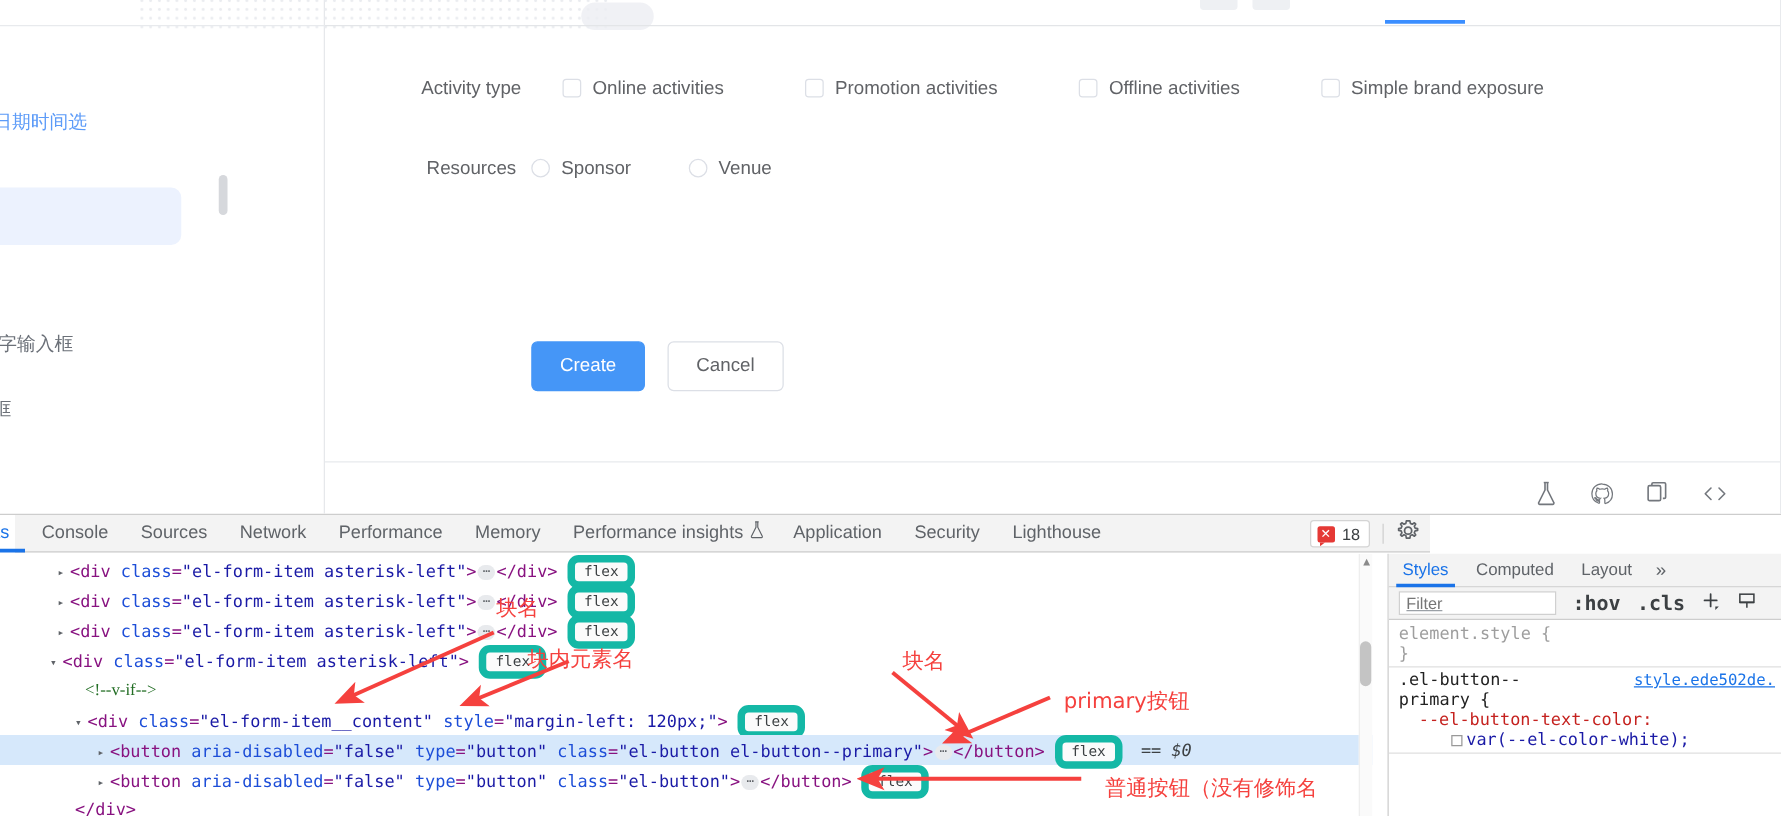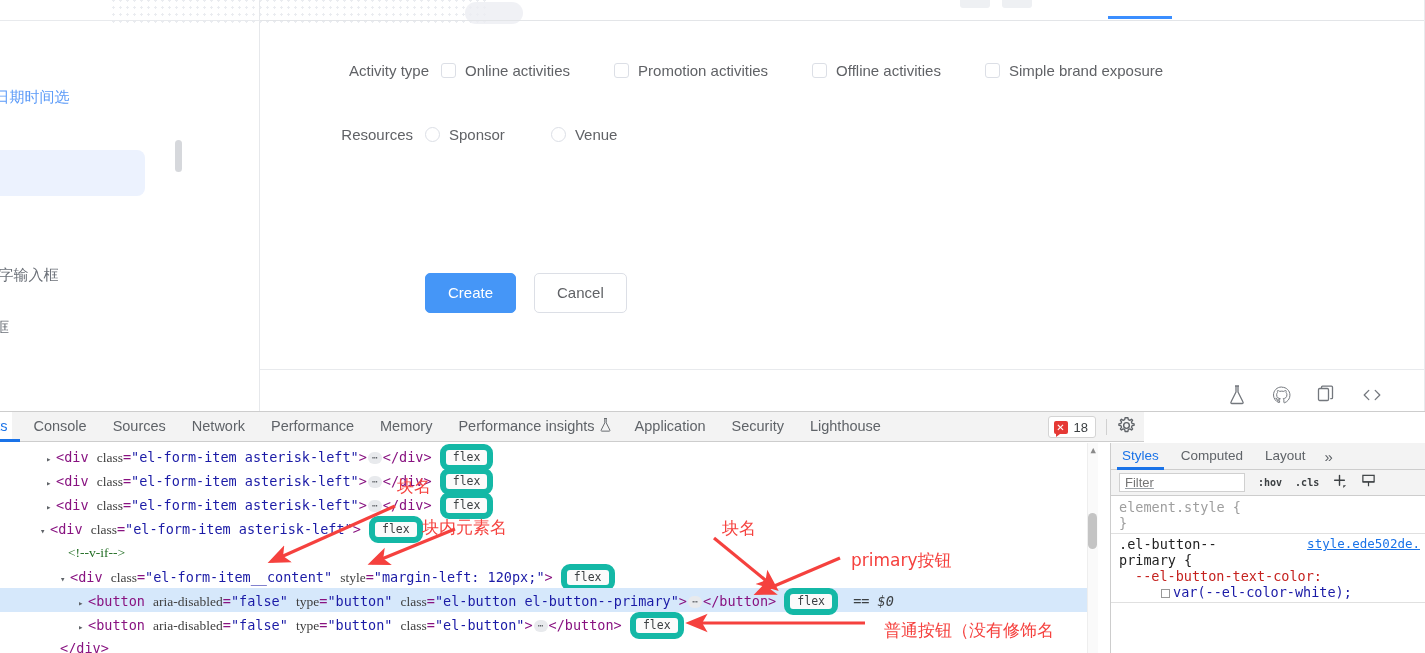--- a/index.html
+++ b/index.html
@@ -166,21 +166,21 @@
   .dt-tree {
     position:absolute; left:0; top:31px; width:1098px; height:211px;
     background:#fff; overflow:hidden;
     font-family:"DejaVu Sans Mono", monospace; font-size:13.5px; color:#222;
   }
   .node { position:absolute; white-space:nowrap; line-height:24px; height:24px; }
   .node.hl { background:#d6e8fb; left:0; width:1098px; }
   .node .inner { display:inline-block; }
   .tri { display:inline-block; width:10px; color:#5f6368; font-size:9px; }
   .tag { color:#881280; }
-  .attr { color:#404040;font-family:Liberation Serif, serif; }
+  .attr { color:#1d4ed8; }
   .val { color:#1a1aa6; }
   .punc { color:#881280; }
   .cmt { color:#236e25;font-family:Liberation Serif, serif; }
   .ellipsis {
     display:inline-block; background:#e8eaed; border-radius:7px;
     padding:0 4px; font-size:10px; color:#5f6368; line-height:12px;
     vertical-align:middle; margin:0 1px;
   }
   .badge-flex {
     display:inline-block; border:6px solid #14b8a6; border-radius:9px;
@@ -223,21 +223,21 @@
     position:absolute; left:0; top:27px; width:315px; height:26px;
     background:#f3f3f3; border-bottom:1px solid #cdcdcd; display:flex; align-items:center;
   }
   .st-filter-input {
     width:126px; height:19px; margin-left:8px; border:1px solid #d0d0d0; background:#fff;
     font-size:13px; color:#9aa0a6; padding:0 5px; line-height:18px;
     font-family:"Liberation Sans", sans-serif;
     text-decoration:underline;
   }
   .st-hov, .st-cls {
-    font-family:"DejaVu Sans Mono", monospace; font-size:10px; color:#3c4043; font-weight:bold;
+    font-family:"DejaVu Sans Mono", monospace; font-size:16px; color:#3c4043; font-weight:bold;
     margin-left:13px;
   }
   .st-plus { margin-left:13px; font-size:16px; color:#5f6368; position:relative; }
   .st-brush { margin-left:14px; }
 
   .st-rules {
     position:absolute; left:0; top:54px; width:315px; height:157px; overflow:hidden;
     font-family:"DejaVu Sans Mono", monospace; font-size:13.5px; color:#222;
   }
   .st-rule { padding:2px 0 2px 8px; border-bottom:1px solid #e0e0e0; }
@@ -274,21 +274,21 @@
     </div>
 
     <div class="content">
       <div class="ghost-dots"></div>
       <div class="ghost-pill"></div>
       <div class="ghost-btn b1"></div>
       <div class="ghost-btn b2"></div>
       <div class="content-rule"></div>
       <div class="tab-indicator"></div>
 
-      <div class="form-row" style="left:16px; top:62px;">
+      <div class="form-row" style="left:4px; top:62px;gap:21px;">
         <div class="form-label">Activity type</div>
         <div class="cb-item">
           <span class="cb-box"></span>
           <span class="cb-text">Online activities</span>
         </div>
         <div class="cb-item">
           <span class="cb-box"></span>
           <span class="cb-text">Promotion activities</span>
         </div>
         <div class="cb-item">

